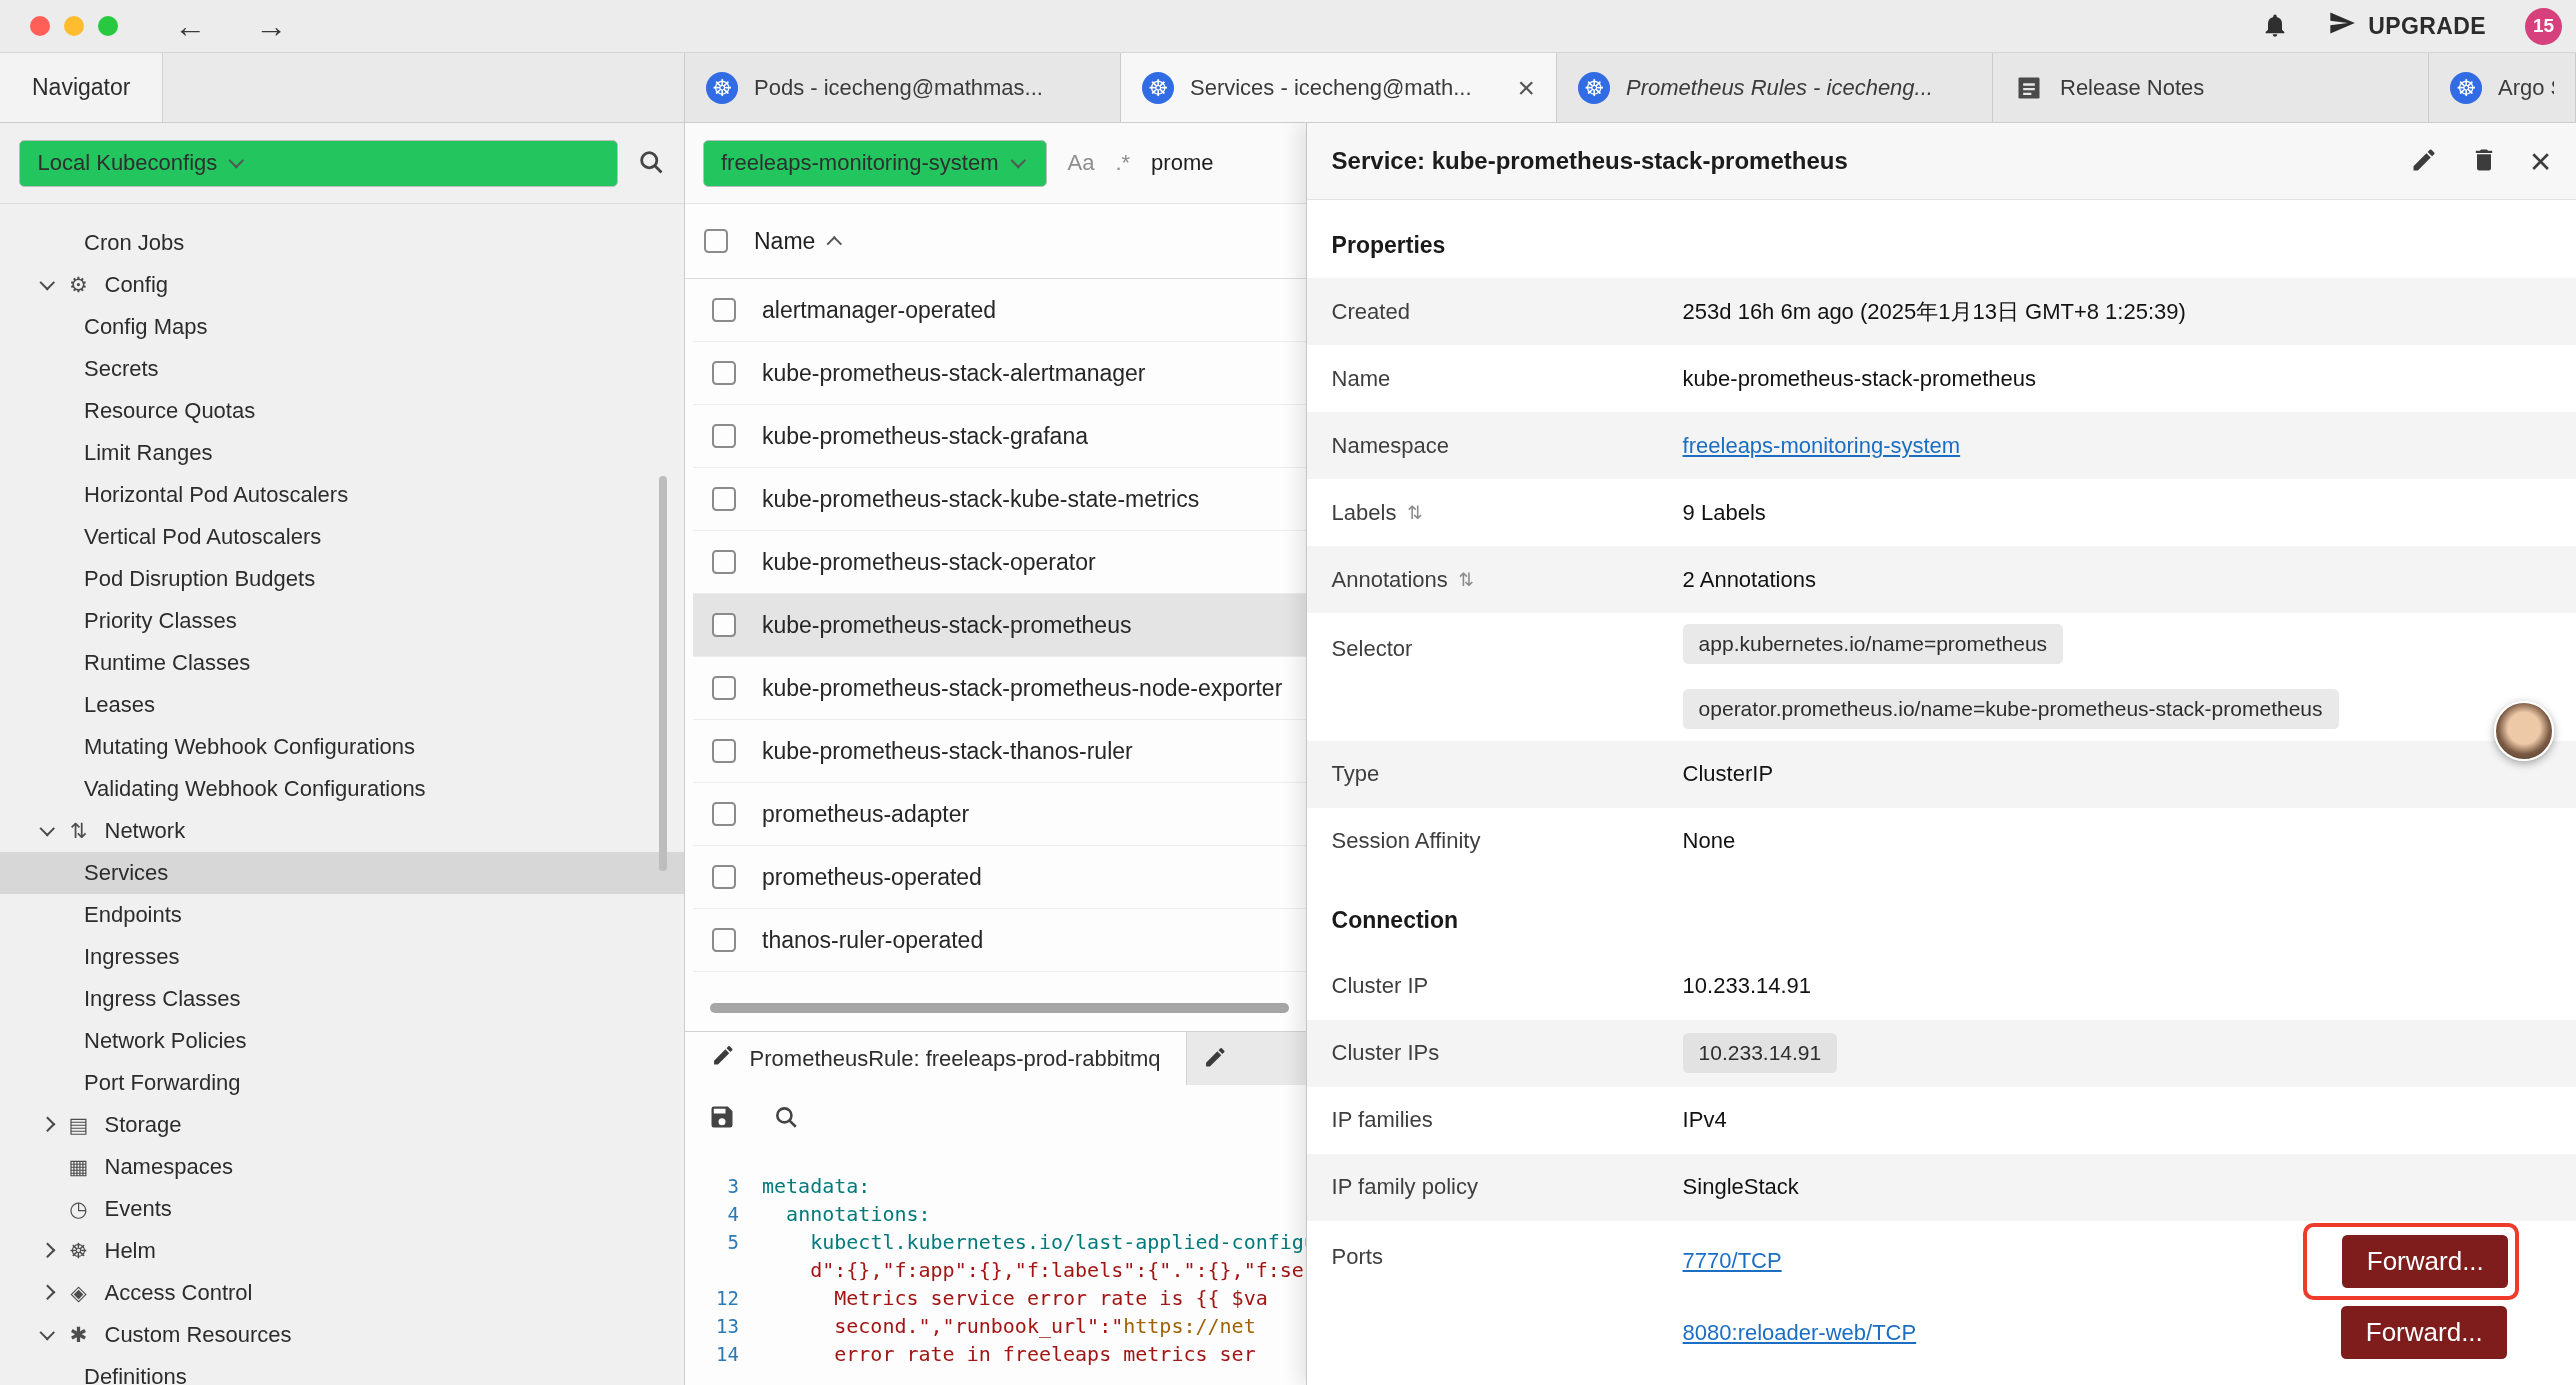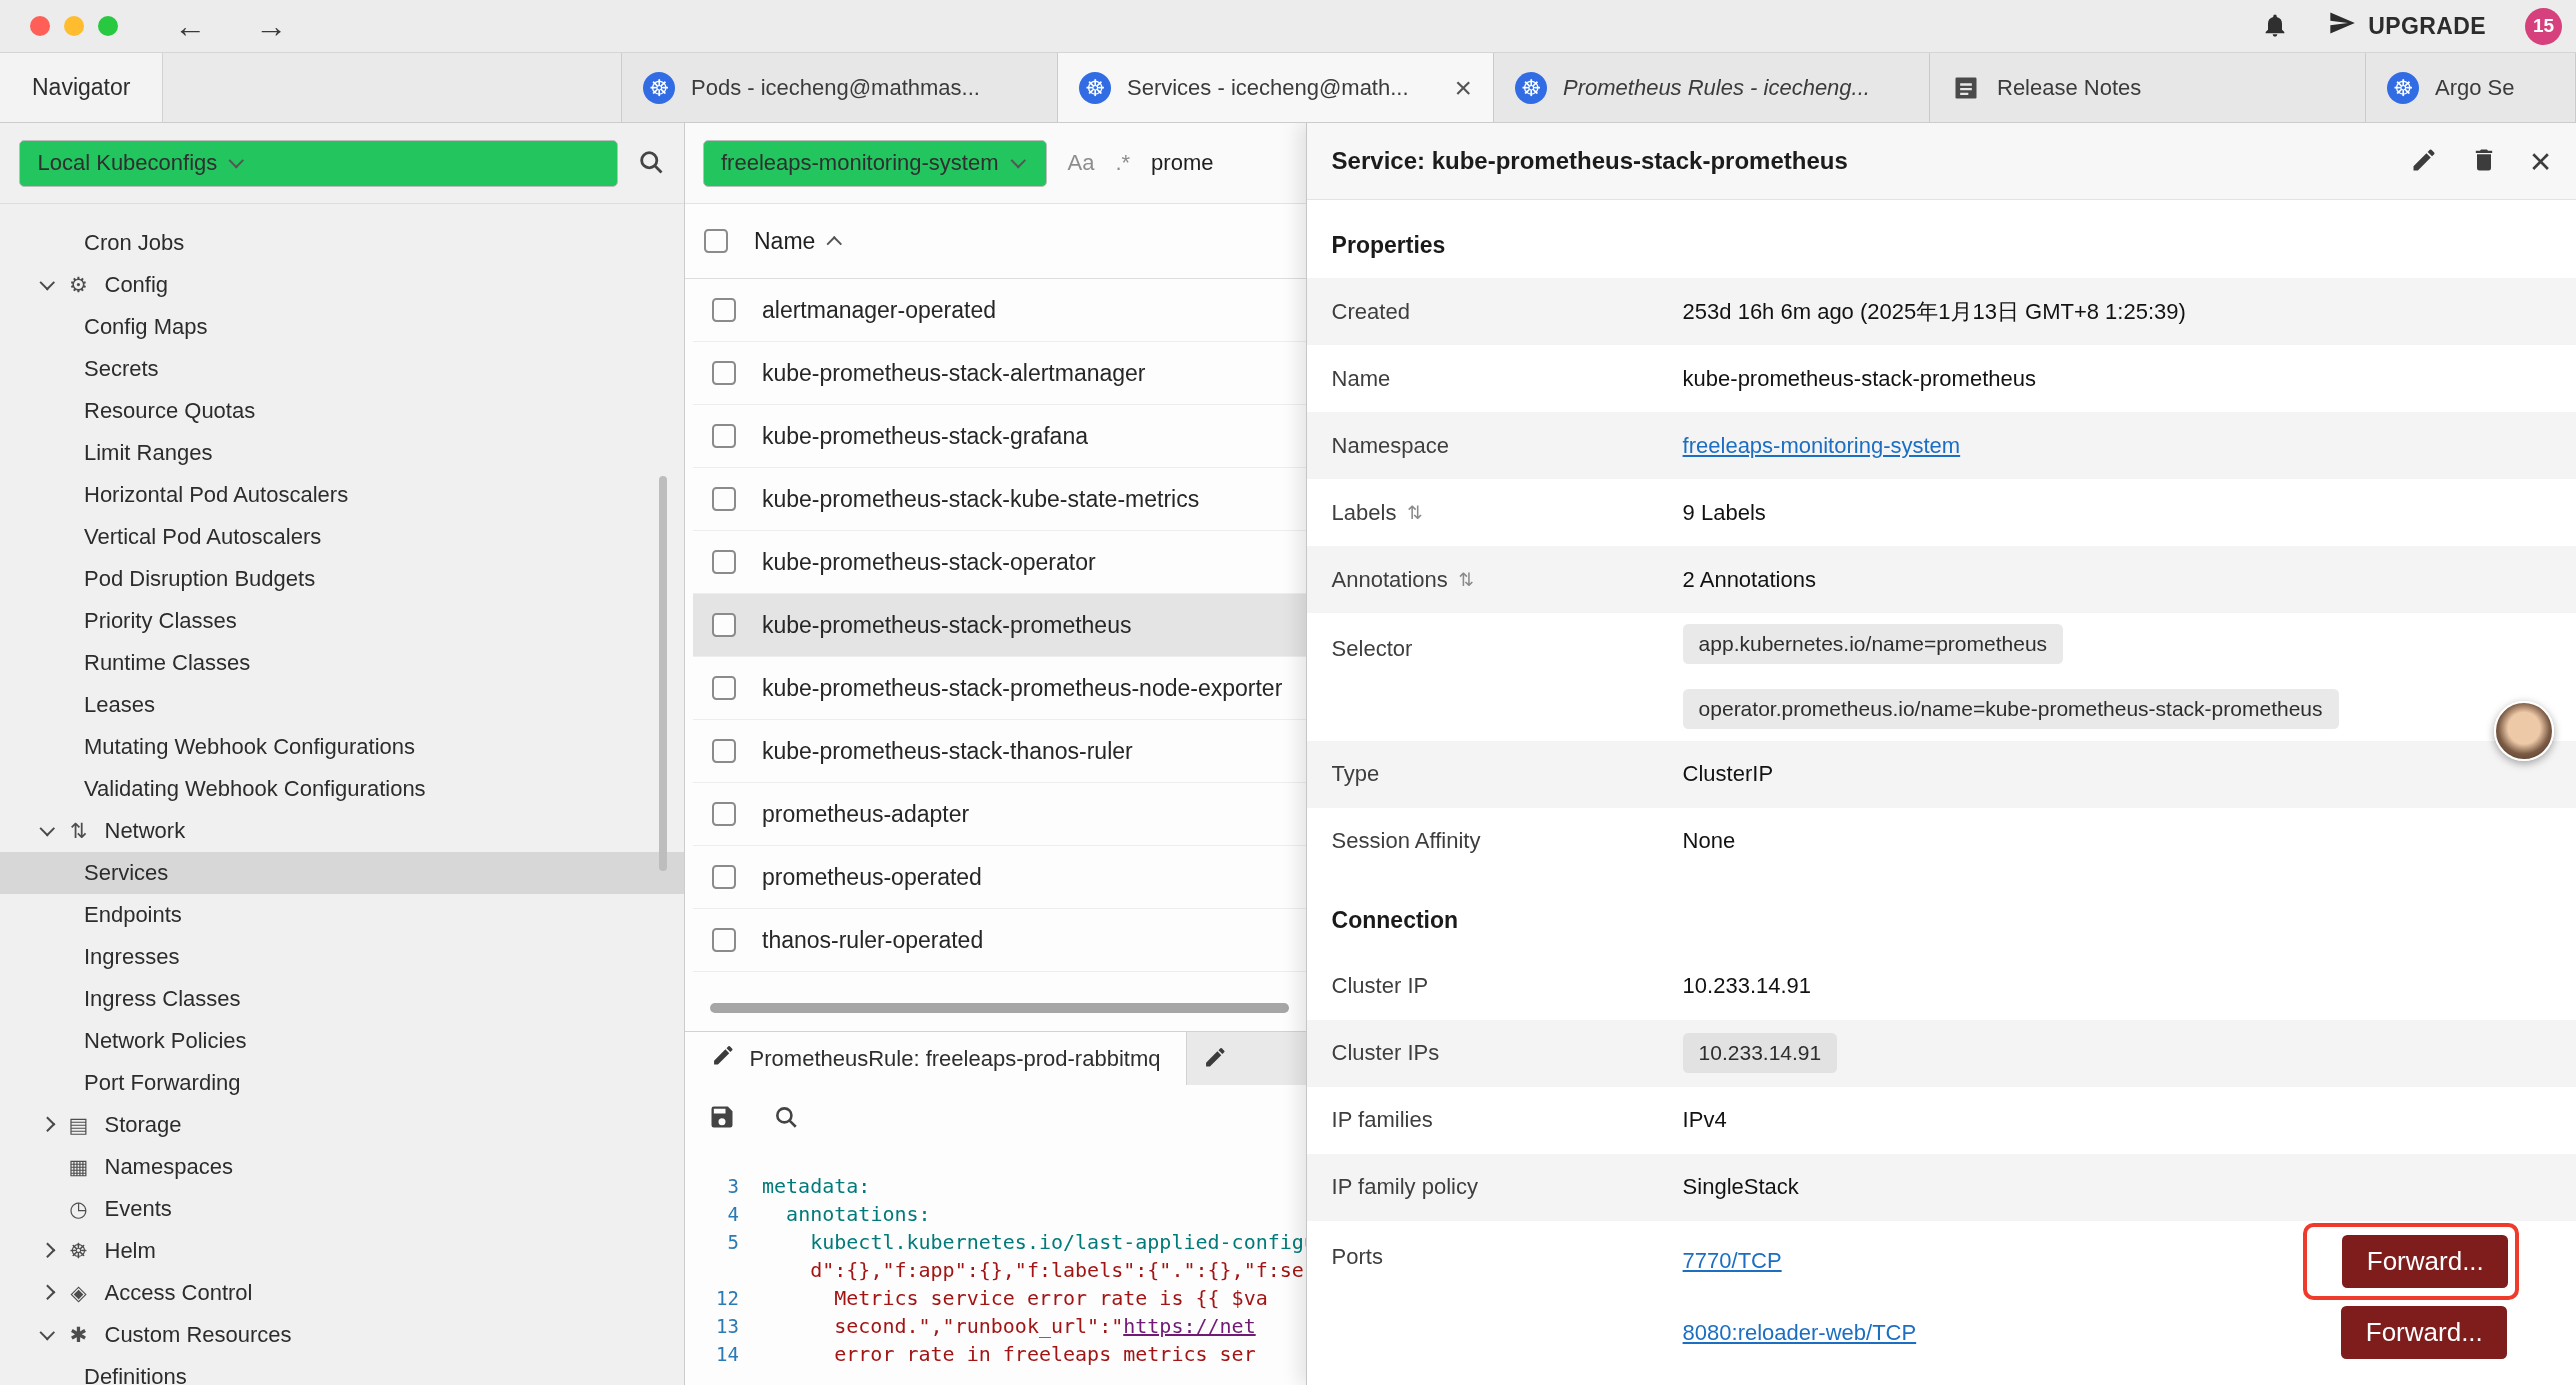--- a/index.html
+++ b/index.html
@@ -14,21 +14,21 @@
   .light.red { background:#ff5f57; } .light.yellow { background:#febc2e; } .light.green { background:#28c840; }
   .nav-arrows { margin-left:56px; display:flex; gap:49px; font-size:32px; color:#3a3a3a; }
   .topbar-right { margin-left:auto; display:flex; align-items:center; gap:39px; padding-right:14px; }
   .upgrade { display:flex; align-items:center; gap:12.3px; font-size:23px; font-weight:700; color:#2c2c2c; letter-spacing:0.4px; }
   .count-badge { width:37px; height:37px; border-radius:50%; background:#d6407c; color:#fff;
     font-size:19px; font-weight:700; display:flex; align-items:center; justify-content:center; }
 
   
   .tabbar { position:absolute; top:53px; left:0; width:2576px; height:70px; background:#e2e2e2;
     border-bottom:0.9px solid #cccccc; display:flex; z-index:15; }
-  .nav-header { width:622px; flex:none; background:#eaeaea; border-right:0.9px solid #cccccc; display:flex; align-items:stretch; }
+  .nav-header { width:685px; flex:none; background:#eaeaea; border-right:0.9px solid #cccccc; display:flex; align-items:stretch; }
   .nav-header-tab { display:flex; align-items:center; padding:0 32px; background:#f3f3f3;
     border-right:0.9px solid #d2d2d2; font-size:23px; color:#2d2d2d; }
   .tab-strip { flex:1; display:flex; overflow:hidden; }
   .tab { flex:0 0 436px; min-width:0; display:flex; align-items:center; gap:16px; padding:0 21px;
     border-right:0.9px solid #cbcbcb; font-size:22px; color:#3b3b3b; background:#e7e7e7; }
   .tab.active { background:#f7f7f7; }
   .tab:last-child { flex:1 1 auto; }
   .tab-label { white-space:nowrap; overflow:hidden; min-width:0; }
   .tab-label.italic { font-style:italic; }
   .tab-close { margin-left:auto; font-size:30px; color:#555; line-height:1; }
@@ -82,21 +82,21 @@
   .etab-partial { flex:1; display:flex; align-items:center; padding-left:16px; }
   .etoolbar { position:absolute; top:963px; left:0; width:100%; height:65px; background:#fdfdfd;
     display:flex; align-items:center; gap:37px; padding-left:23px; }
   .ecode { position:absolute; top:1028px; left:0; width:100%; height:235px; background:#fdfdfd; padding-top:21px;
     font-family:"DejaVu Sans Mono", monospace; font-size:20px; overflow:hidden; }
   .eline { height:28px; display:flex; align-items:center; }
   .lnum { width:77px; flex:none; text-align:right; padding-right:23px; color:#2a7ab5; font-size:19px; }
   .lcode { white-space:pre; }
   .c-key { color:#007a7a; }
   .c-string { color:#a31515; }
-  .c-link { color:#701a75; text-decoration:underline; }
+  .c-link { color:#a16207; }
 
   
   .drawer { position:absolute; top:123px; left:1306px; width:1270px; height:1263px; background:#fff;
     border-left:0.9px solid #c6c6c6; box-shadow:-7px 0 17.5px rgba(0,0,0,.10); z-index:10; overflow:hidden; }
   .drawer-header { height:77px; background:#f7f7f7; border-bottom:0.9px solid #e3e3e3; display:flex;
     align-items:center; padding:0 24.6px; }
   .drawer-title { font-size:24px; font-weight:700; color:#1c1c1c; }
   .drawer-actions { margin-left:auto; display:flex; align-items:center; gap:32px; }
   .close-x { font-size:37px; color:#3c3c3c; line-height:1; }
   .section-heading { padding:32px 24.6px 19px; font-size:23px; font-weight:700; color:#1a1a1a; }

